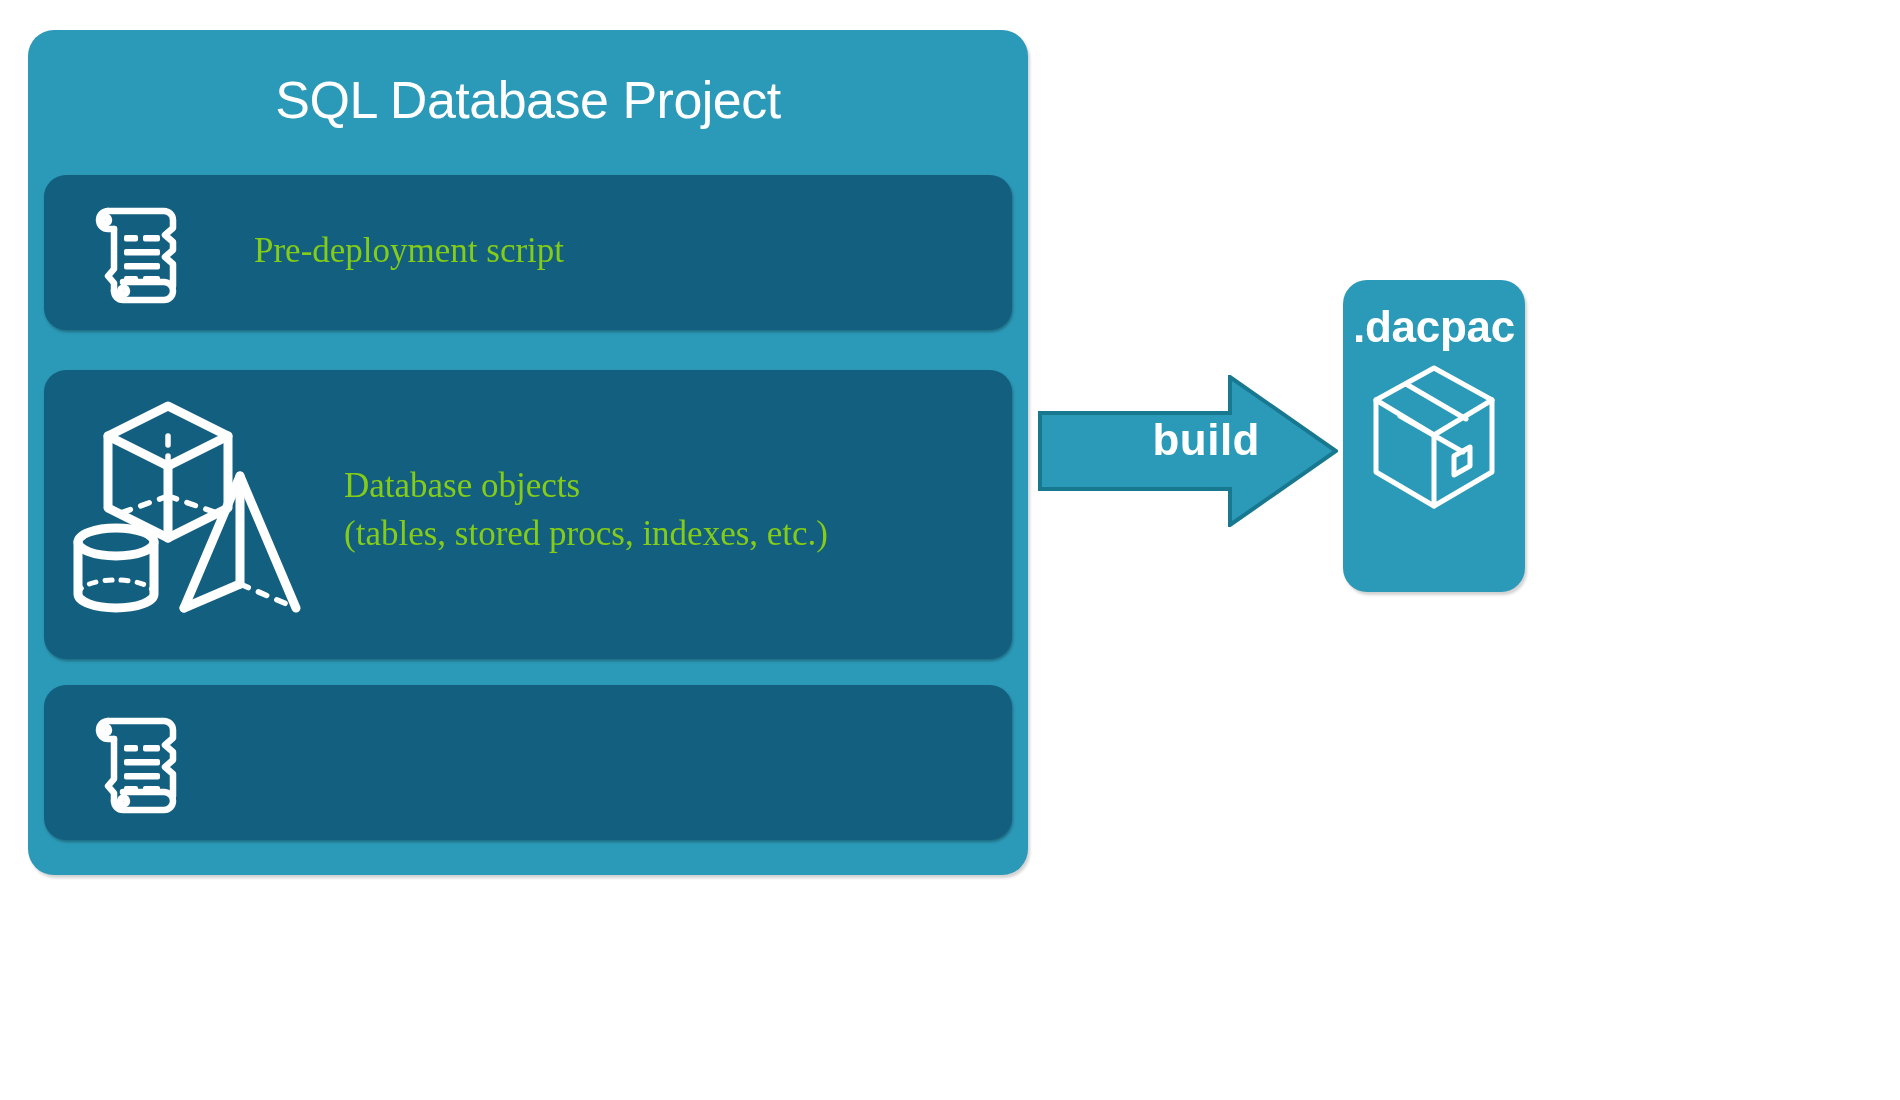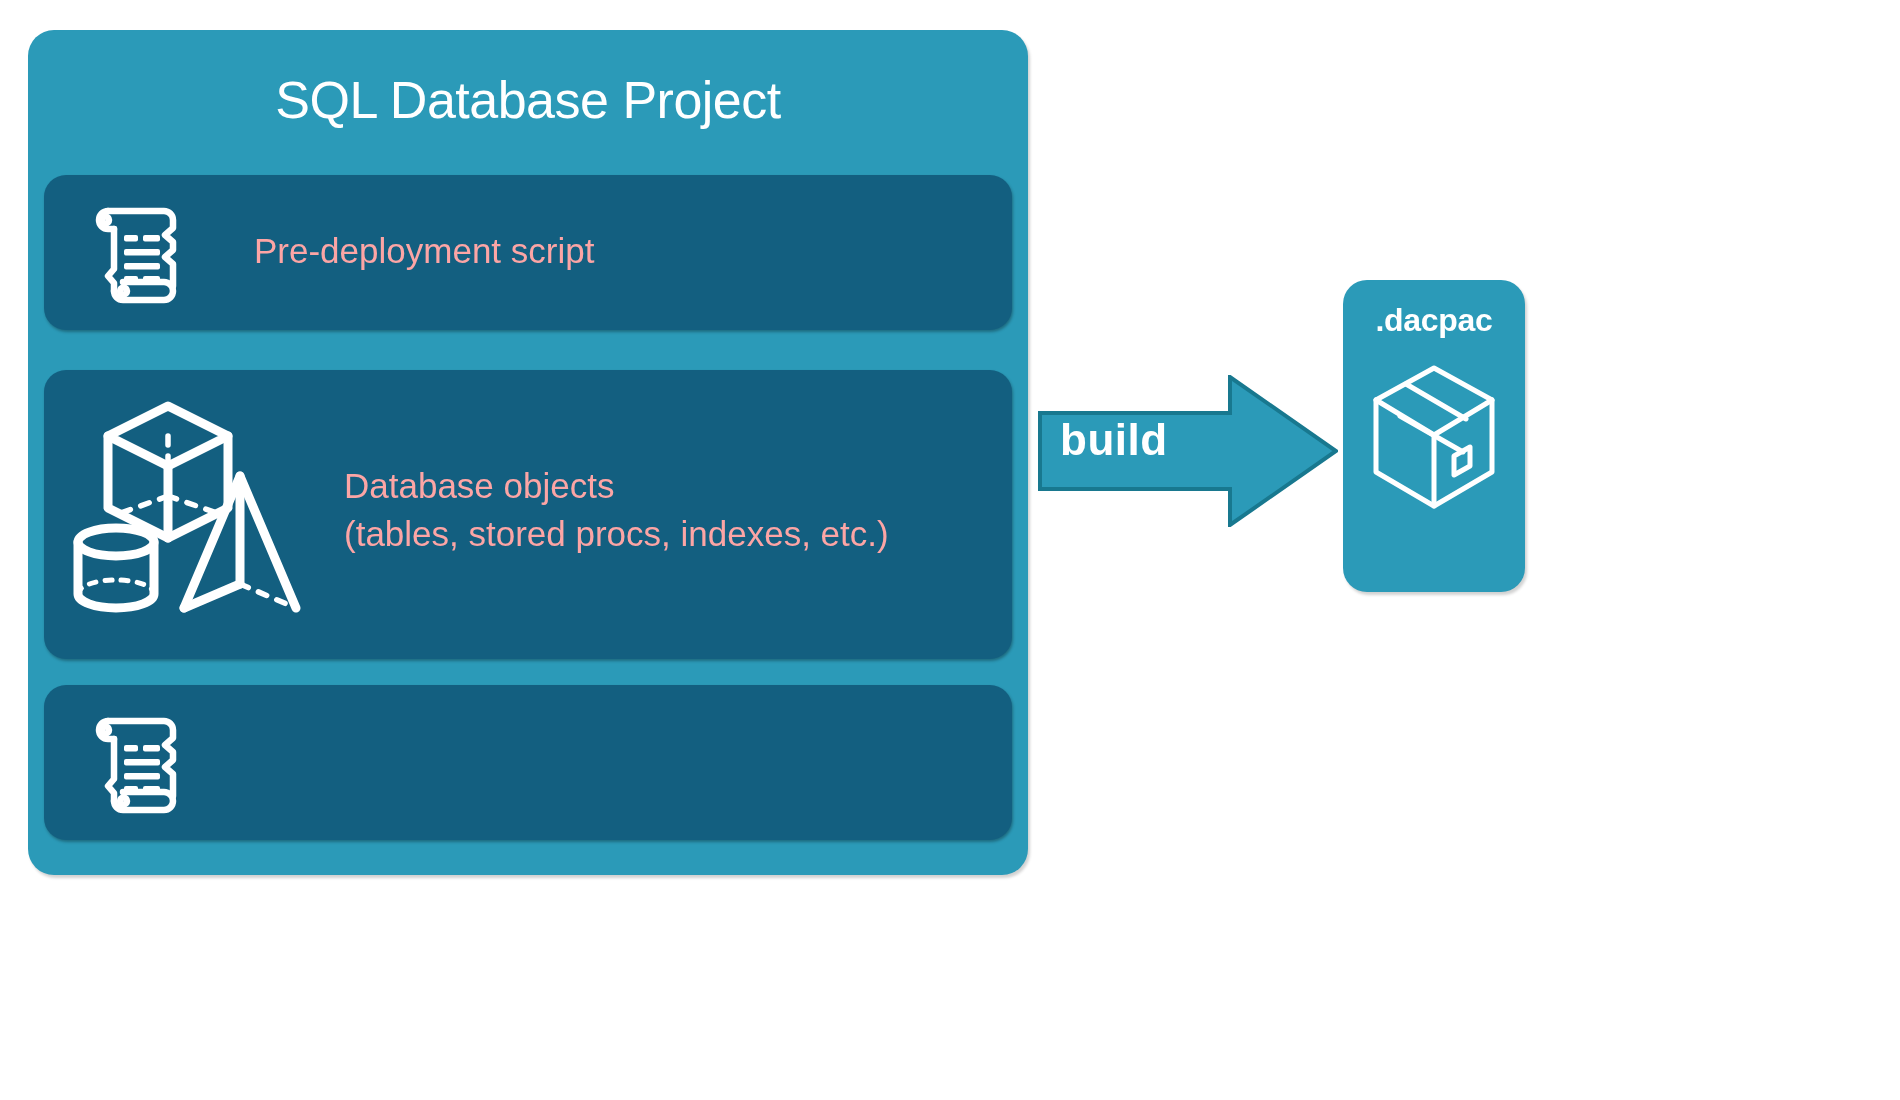--- a/index.html
+++ b/index.html
@@ -66,44 +66,45 @@
   .row-icon {
     position: absolute;
     display: block;
   }
   .row-pre  .row-icon,
   .row-post .row-icon { left: 36px; top: 22px; width: 112px; height: 112px; }
   .row-obj  .row-icon { left: 18px; top: 14px; width: 290px; height: 245px; }
 
   .row-label {
     position: absolute;
-    color: #fca5a5;
+    color: #84cc16;
     font-size: 35px;
     font-weight: 400;
     line-height: 1.38;
     white-space: pre-line;
+    font-family: Liberation Serif, serif;
   }
   .row-pre  .row-label { left: 210px; top: 52px; }
   .row-post .row-label { left: 210px; top: 52px; }
   .row-obj  .row-label { left: 300px; top: 92px; }
 
   
   .build-arrow {
     position: absolute;
     left: 1038px;
     top: 373px;
     width: 300px;
     height: 152px;
   }
   .build-label {
     position: absolute;
     left: 1060px;
     top: 413px;
     width: 200px;
-    text-align: left;
+    text-align: right;
     color: #ffffff;
     font-size: 44px;
     font-weight: bold;
     letter-spacing: 0.5px;
   }
 
   
   .dacpac-panel {
     position: absolute;
     left: 1343px;
@@ -114,21 +115,21 @@
     border-radius: 24px;
     box-shadow: 2px 3px 3px rgba(0,0,0,0.18);
   }
   .dacpac-title {
     position: absolute;
     left: 0;
     top: 22px;
     width: 100%;
     text-align: center;
     color: #ffffff;
-    font-size: 32px;
+    font-size: 44px;
     font-weight: bold;
     letter-spacing: -0.3px;
   }
   .dacpac-icon {
     position: absolute;
     left: 27px;
     top: 82px;
     width: 128px;
     height: 150px;
   }

